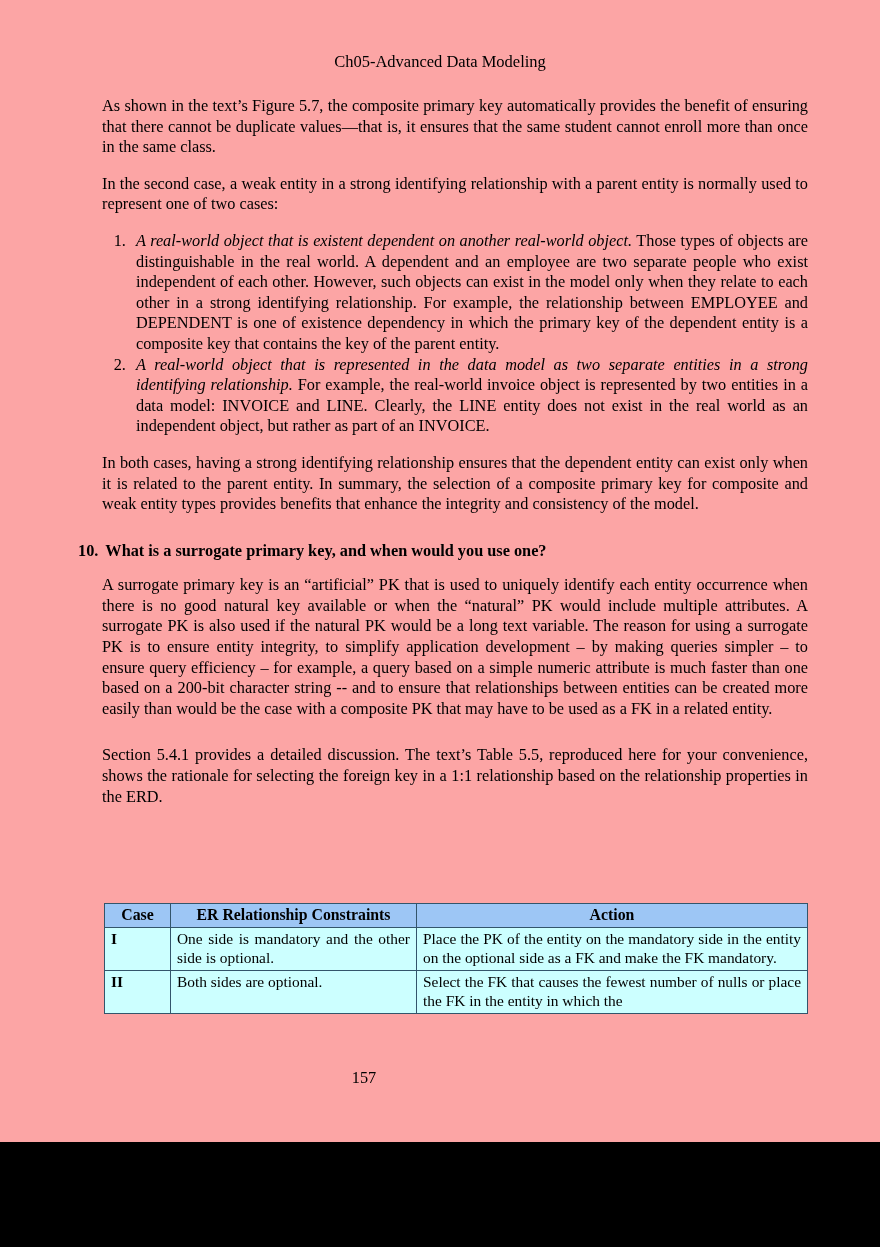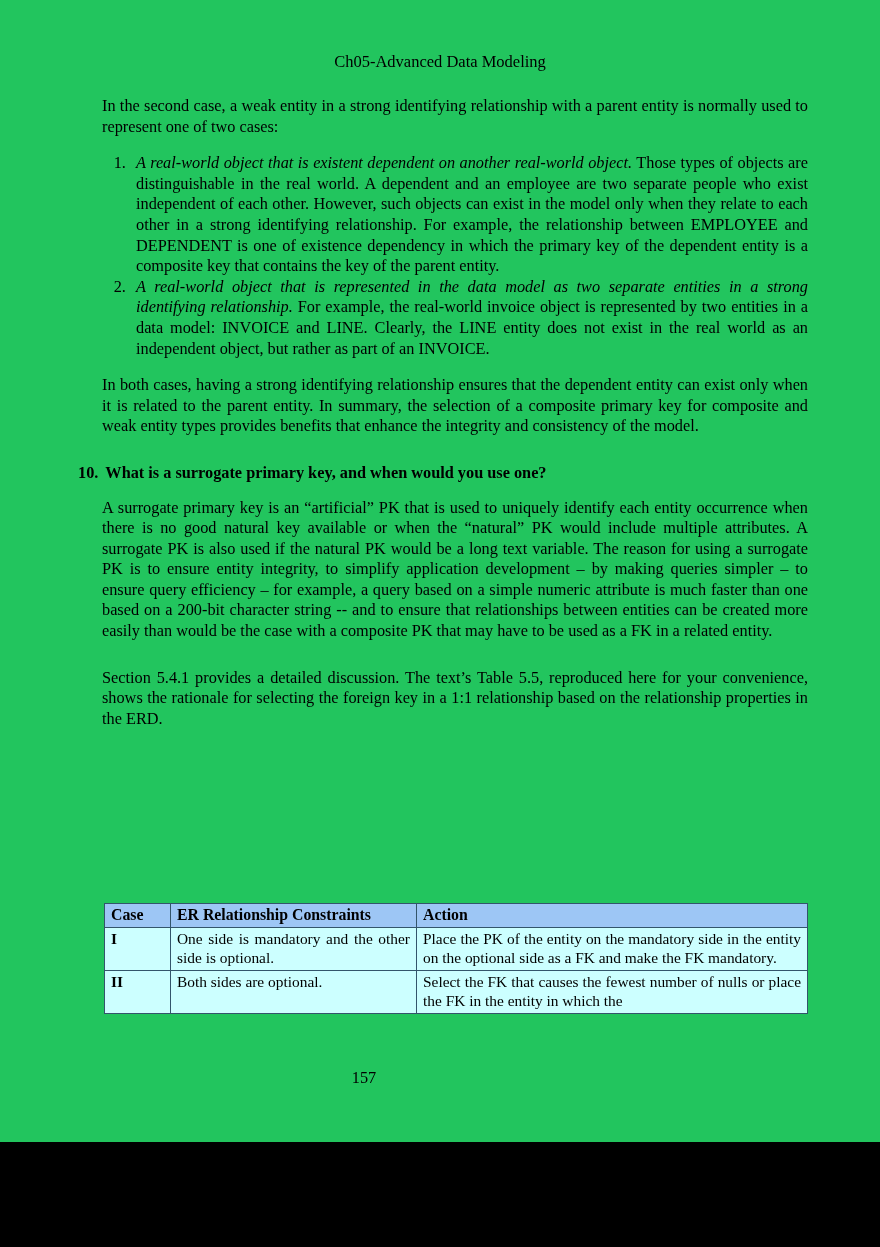--- a/index.html
+++ b/index.html
@@ -15,21 +15,21 @@
     overflow: hidden;
     font-family: "Liberation Serif", "DejaVu Serif", serif;
     color: #000000;
   }
   .sheet {
     position: absolute;
     left: 0;
     top: 0;
     width: 880px;
     height: 1142px;
-    background: #22c55e;
+    background: #fca5a5;
   }
   .bottom-bar {
     position: absolute;
     left: 0;
     top: 1142px;
     width: 880px;
     height: 105px;
     background: #000000;
   }
 
@@ -113,21 +113,21 @@
   }
   table.erd th,
   table.erd td {
     border: 1px solid #33556b;
     padding: 1px 6px 2px 6px;
     vertical-align: top;
   }
   table.erd thead th {
     background: #9dc6f5;
     font-weight: bold;
-    text-align: left;
+    text-align: center;
     padding-top: 1px;
     padding-bottom: 2px;
     font-size: 15.8px;
   }
   table.erd tbody td {
     background: #ccffff;
     text-align: justify;
     text-justify: inter-word;
   }
   table.erd tbody td.case-cell {
@@ -156,20 +156,21 @@
 </head>
 <body>
 
 <div id="page">
   <div class="sheet">
 
     <div class="running-head">Ch05-Advanced Data Modeling</div>
 
     <div class="content">
 
+      <p class="body">As shown in the text’s Figure 5.7, the composite primary key automatically provides the benefit of ensuring that there cannot be duplicate values—that is, it ensures that the same student cannot enroll more than once in the same class.</p>
 
       <p class="body">In the second case, a weak entity in a strong identifying relationship with a parent entity is normally used to represent one of two cases:</p>
 
       <ol class="cases">
         <li><span class="lead">A real-world object that is existent dependent on another real-world object.</span><span> Those types of objects are distinguishable in the real world. A dependent and an employee are two separate people who exist independent of each other. However, such objects can exist in the model only when they relate to each other in a strong identifying relationship. For example, the relationship between EMPLOYEE and DEPENDENT is one of existence dependency in which the primary key of the dependent entity is a composite key that contains the key of the parent entity.</span></li>
         <li><span class="lead">A real-world object that is represented in the data model as two separate entities in a strong identifying relationship.</span><span> For example, the real-world invoice object is represented by two entities in a data model: INVOICE and LINE. Clearly, the LINE entity does not exist in the real world as an independent object, but rather as part of an INVOICE.</span></li>
       </ol>
 
       <p class="body">In both cases, having a strong identifying relationship ensures that the dependent entity can exist only when it is related to the parent entity. In summary, the selection of a composite primary key for composite and weak entity types provides benefits that enhance the integrity and consistency of the model.</p>
 

